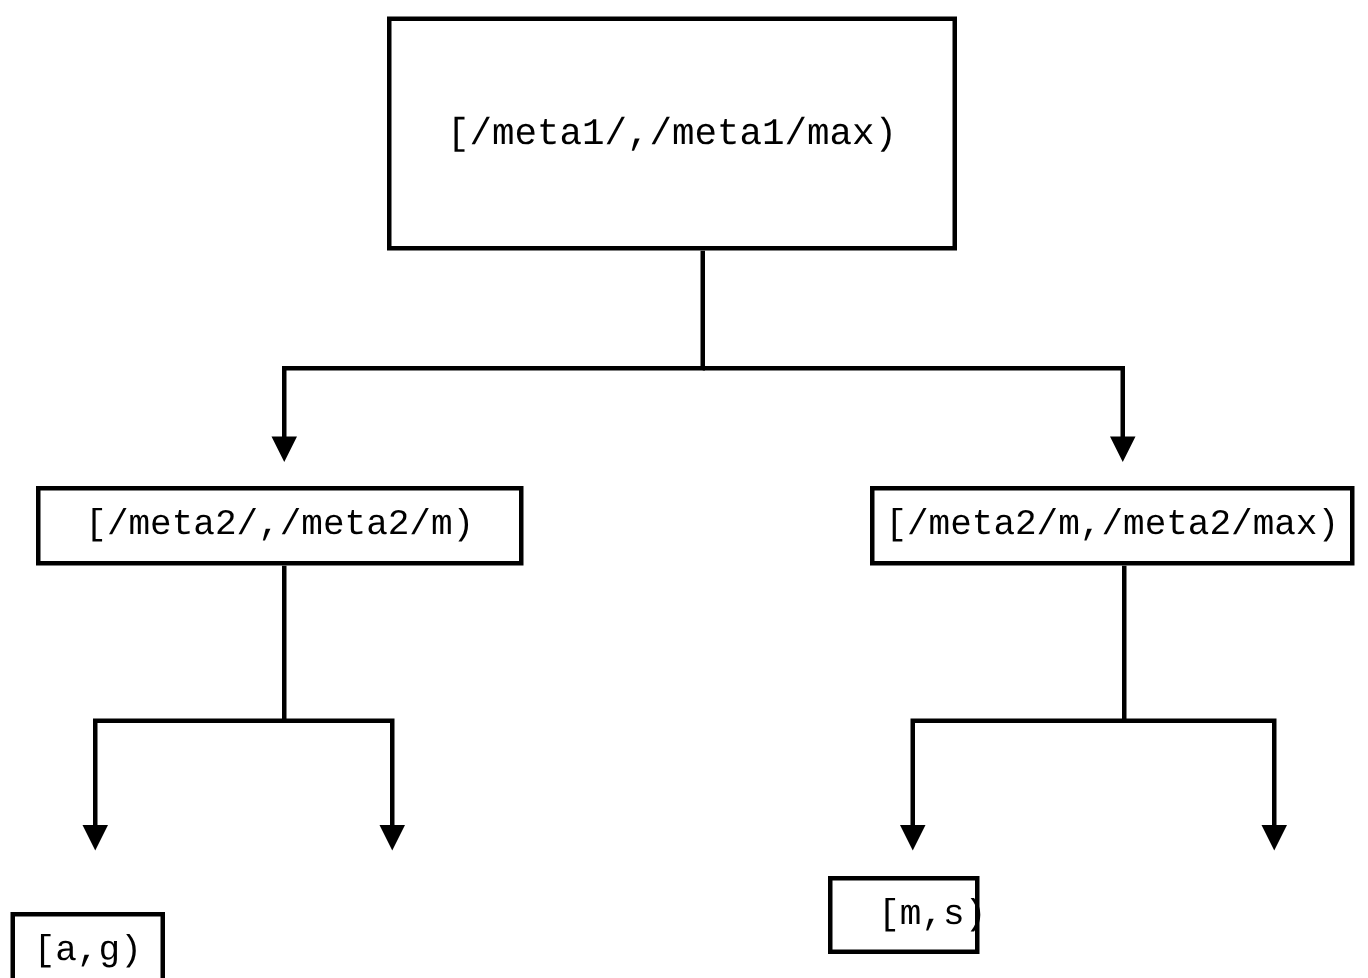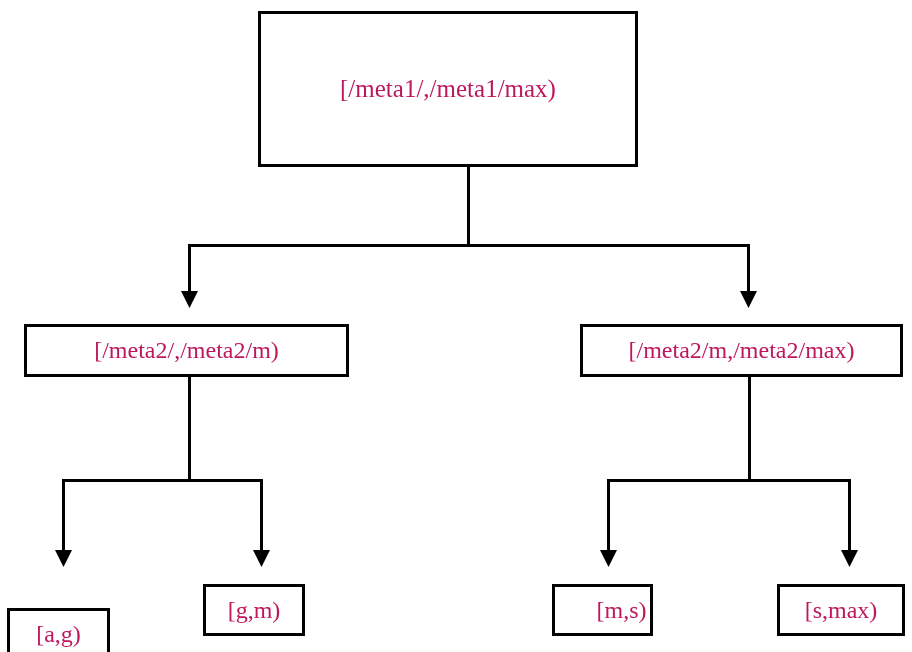--- a/index.html
+++ b/index.html
@@ -28,22 +28,22 @@
     position: absolute;
     box-sizing: border-box;
     background: #ffffff;
     border: 3px solid #000000;
     display: flex;
     align-items: center;
     justify-content: center;
     text-align: center;
   }
   .node-label {
-    font-family: Liberation Serif, serif;
-    color: #be185d;
+    font-family: Liberation Mono, monospace;
+    color: #000000;
     white-space: pre;
     letter-spacing: 0px;
   }
   .node-root .node-label { font-size: 25px; }
   .node-mid  .node-label { font-size: 24px; }
   .node-leaf .node-label { font-size: 24px; }
 </style>
 </head>
 <body>
 
@@ -88,25 +88,19 @@
   </div>
 
   <div class="node-box node-mid" style="left:580px; top:324px; width:323px; height:53px;">
     <span class="node-label">[/meta2/m,/meta2/max)</span>
   </div>
 
   <div class="node-box node-leaf" style="left:7px; top:608px; width:103px; height:52px;">
     <span class="node-label">[a,g)</span>
   </div>
 
-  <div class="node-box node-leaf" style="left:203px; top:584px; width:102px; height:52px;">
-    <span class="node-label">[g,m)</span>
-  </div>
 
   <div class="node-box node-leaf" style="left:552px; top:584px; width:101px; height:52px;padding-left:38px;">
     <span class="node-label">[m,s)</span>
   </div>
 
-  <div class="node-box node-leaf" style="left:777px; top:584px; width:128px; height:52px;">
-    <span class="node-label">[s,max)</span>
-  </div>
 
 </div>
 
 </body></html>

